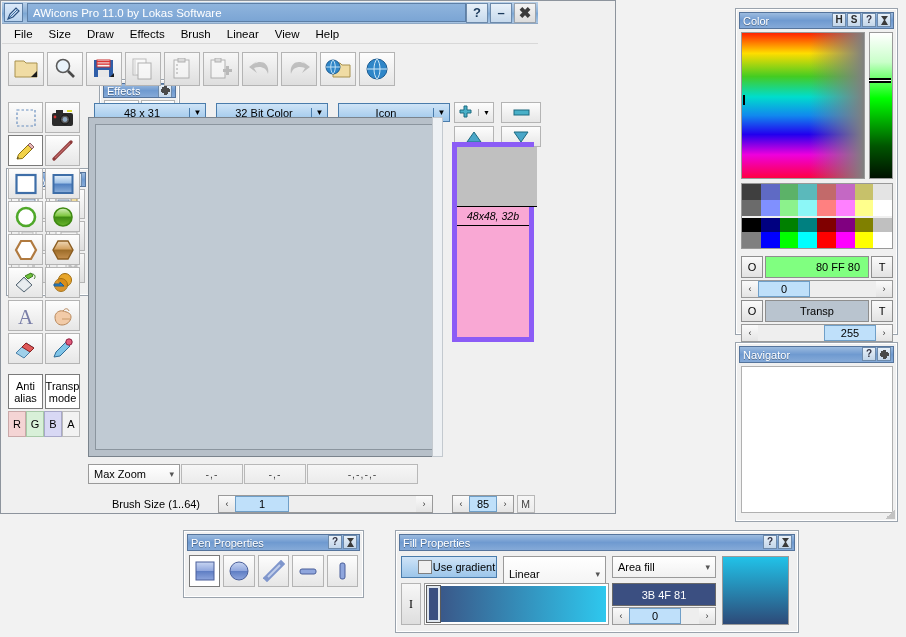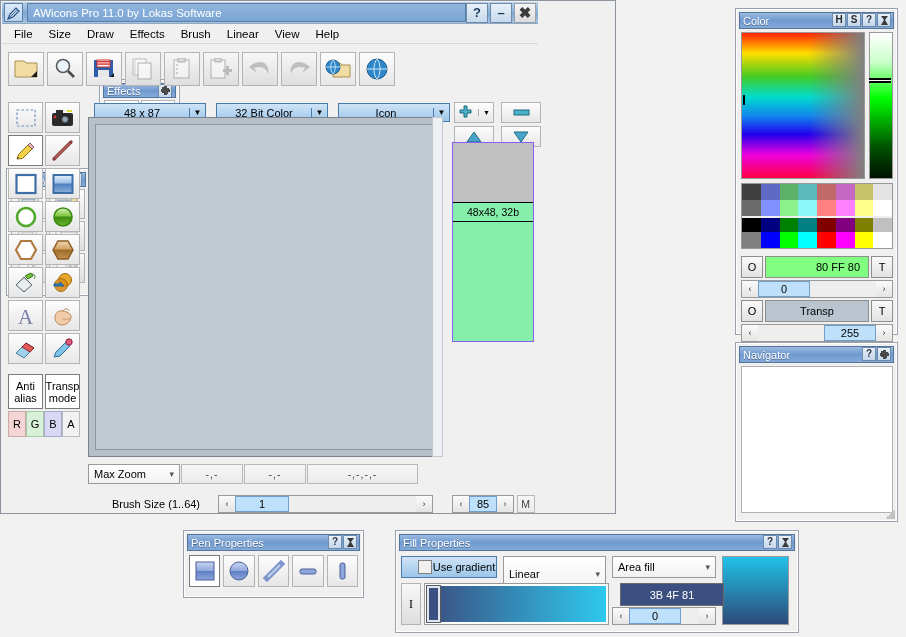--- a/index.html
+++ b/index.html
@@ -128,21 +128,21 @@
   
   .statusbox {
     height:20px; border:1px solid #b8b8b8;
     background:linear-gradient(to bottom,#f6f6f6,#ebebeb);
     display:flex; align-items:center; justify-content:center;
     font-size:10.5px; color:#444; letter-spacing:1px;
   }
   
   #framesList {
     position:absolute; left:637px; top:150px; width:82px; height:200px;
-    background:#86efac; border:1px solid #8b5cf6;
+    background:#f9a8d4; border:5px solid #8b5cf6;font-style:italic;
   }
   #frameThumb { width:80px; height:60px; background:#c0c0c0; border-bottom:1px solid #000; }
   #frameLabel { text-align:center; font-size:10.5px; padding:3px 0; }
   
   #colorPanel { left:735px; top:8px; width:163px; height:327px; }
   #navPanel  { left:735px; top:342px; width:163px; height:180px; }
   .swatchgrid { position:absolute; display:grid; grid-template-columns:repeat(8,1fr); }
   
   .cvrow { display:flex; height:22px; }
   .cvrow .ot {
@@ -475,21 +475,21 @@
     </div>
     <div class="tbtn" style="width:36px;height:34px;">
       <svg width="24" height="24" viewBox="0 0 24 24">
           <circle cx="12" cy="12" r="10" fill="#2f86c8" stroke="#1c5c92"></circle>
           <path d="M2 12h20M12 2c4 4 4 16 0 20M12 2c-4 4-4 16 0 20" stroke="#cfe8f8" fill="none"></path>
         </svg>
     </div>
   </div>
 
   <div class="combo" style="position:absolute; left:94px; top:103px; width:112px;">
-    <span class="cv">48 x 87</span>
+    <span class="cv">48 x 31</span>
     <span class="arrow">▼</span>
   </div>
   <div class="combo" style="position:absolute; left:216px; top:103px; width:112px;">
     <span class="cv">32 Bit Color</span>
     <span class="arrow">▼</span>
   </div>
   <div class="combo" style="position:absolute; left:338px; top:103px; width:112px;">
     <span class="cv">Icon</span>
     <span class="arrow">▼</span>
   </div>
@@ -942,21 +942,21 @@
 
     <div class="tbtn flat" style="position:absolute;left:5px;top:52px;width:20px;height:42px;">
       <span style="font-family:'Liberation Serif',serif;font-size:12px;">I</span>
     </div>
     <div class="gradbar" style="position:absolute;left:28px;top:52px;width:185px;">
       <div id="rampFill" style="position: absolute; inset: 2px; background: linear-gradient(to right, rgb(59, 79, 129) 0%, rgb(46, 200, 238) 100%);"></div>
       <div style="position:absolute;left:2px;top:2px;width:13px;height:calc(100% - 4px);
                   background:#3b4f81;border:2px solid #dfe6ee;outline:1px solid #5a5a5a;"></div>
     </div>
     <div style="position:absolute;left:216px;top:52px;width:104px;height:23px;background:#3b4f81;border:1px solid #6a6a6a;
-                color:#fff;display:flex;align-items:center;justify-content:center;font-size:11px;margin-left:8px;">
+                color:#fff;display:flex;align-items:center;justify-content:center;font-size:11px;">
       <span>3B 4F 81</span>
     </div>
     <div class="spin" style="position:absolute;left:216px;top:76px;width:104px;">
       <div class="sb">‹</div>
       <div class="track">
         <div class="fillv" style="width:52px;">
           <span>0</span>
           </div>
       </div>
       <div class="sb">›</div>

